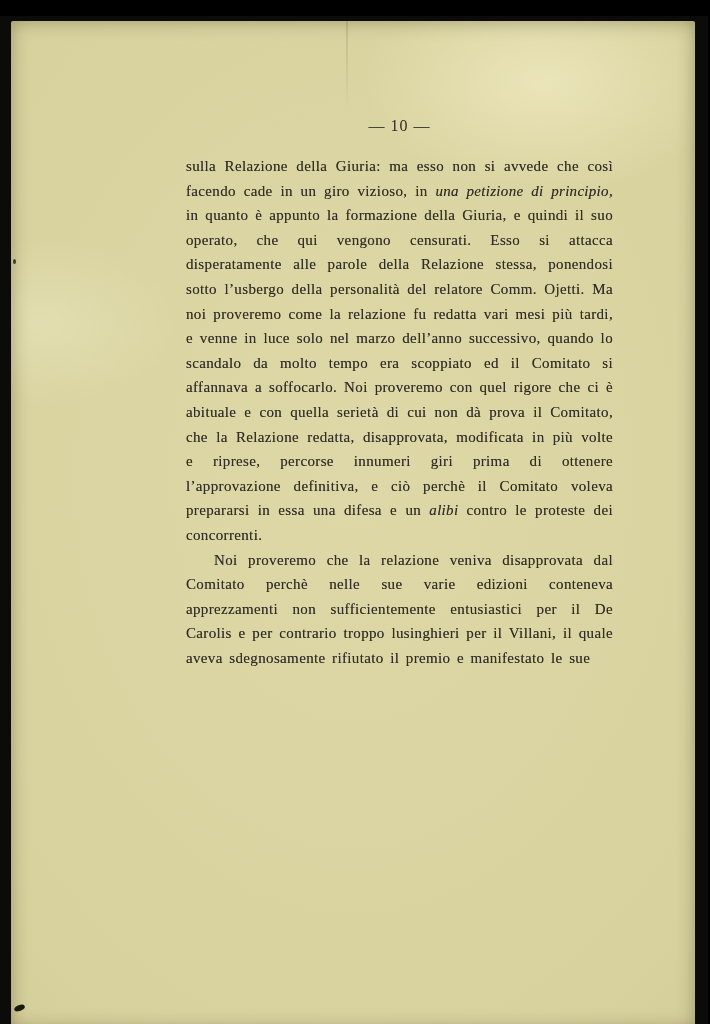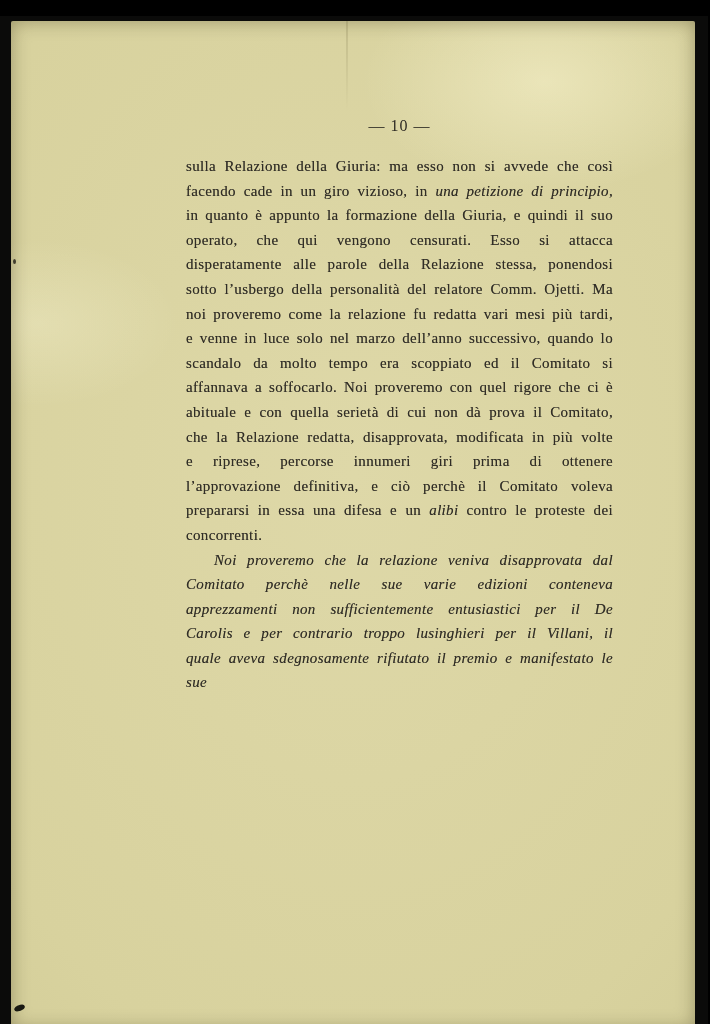--- a/index.html
+++ b/index.html
@@ -49,21 +49,20 @@
     text-align: justify;
     font-size: 15px;
     line-height: 24.6px;
     letter-spacing: 0.35px;
     word-spacing: 2.5px;
     color: #302d26;
     text-shadow: 0 0 0.4px rgba(48, 45, 38, 0.55);
   }
   .text-block p.indented {
     text-indent: 28px;
-    font-style: italic;
   }
   .text-block em {
     font-style: italic;
     letter-spacing: 0.3px;
   }
   .ink-mark {
     position: absolute;
     left: 3px;
     bottom: 18px;
     width: 11px;

